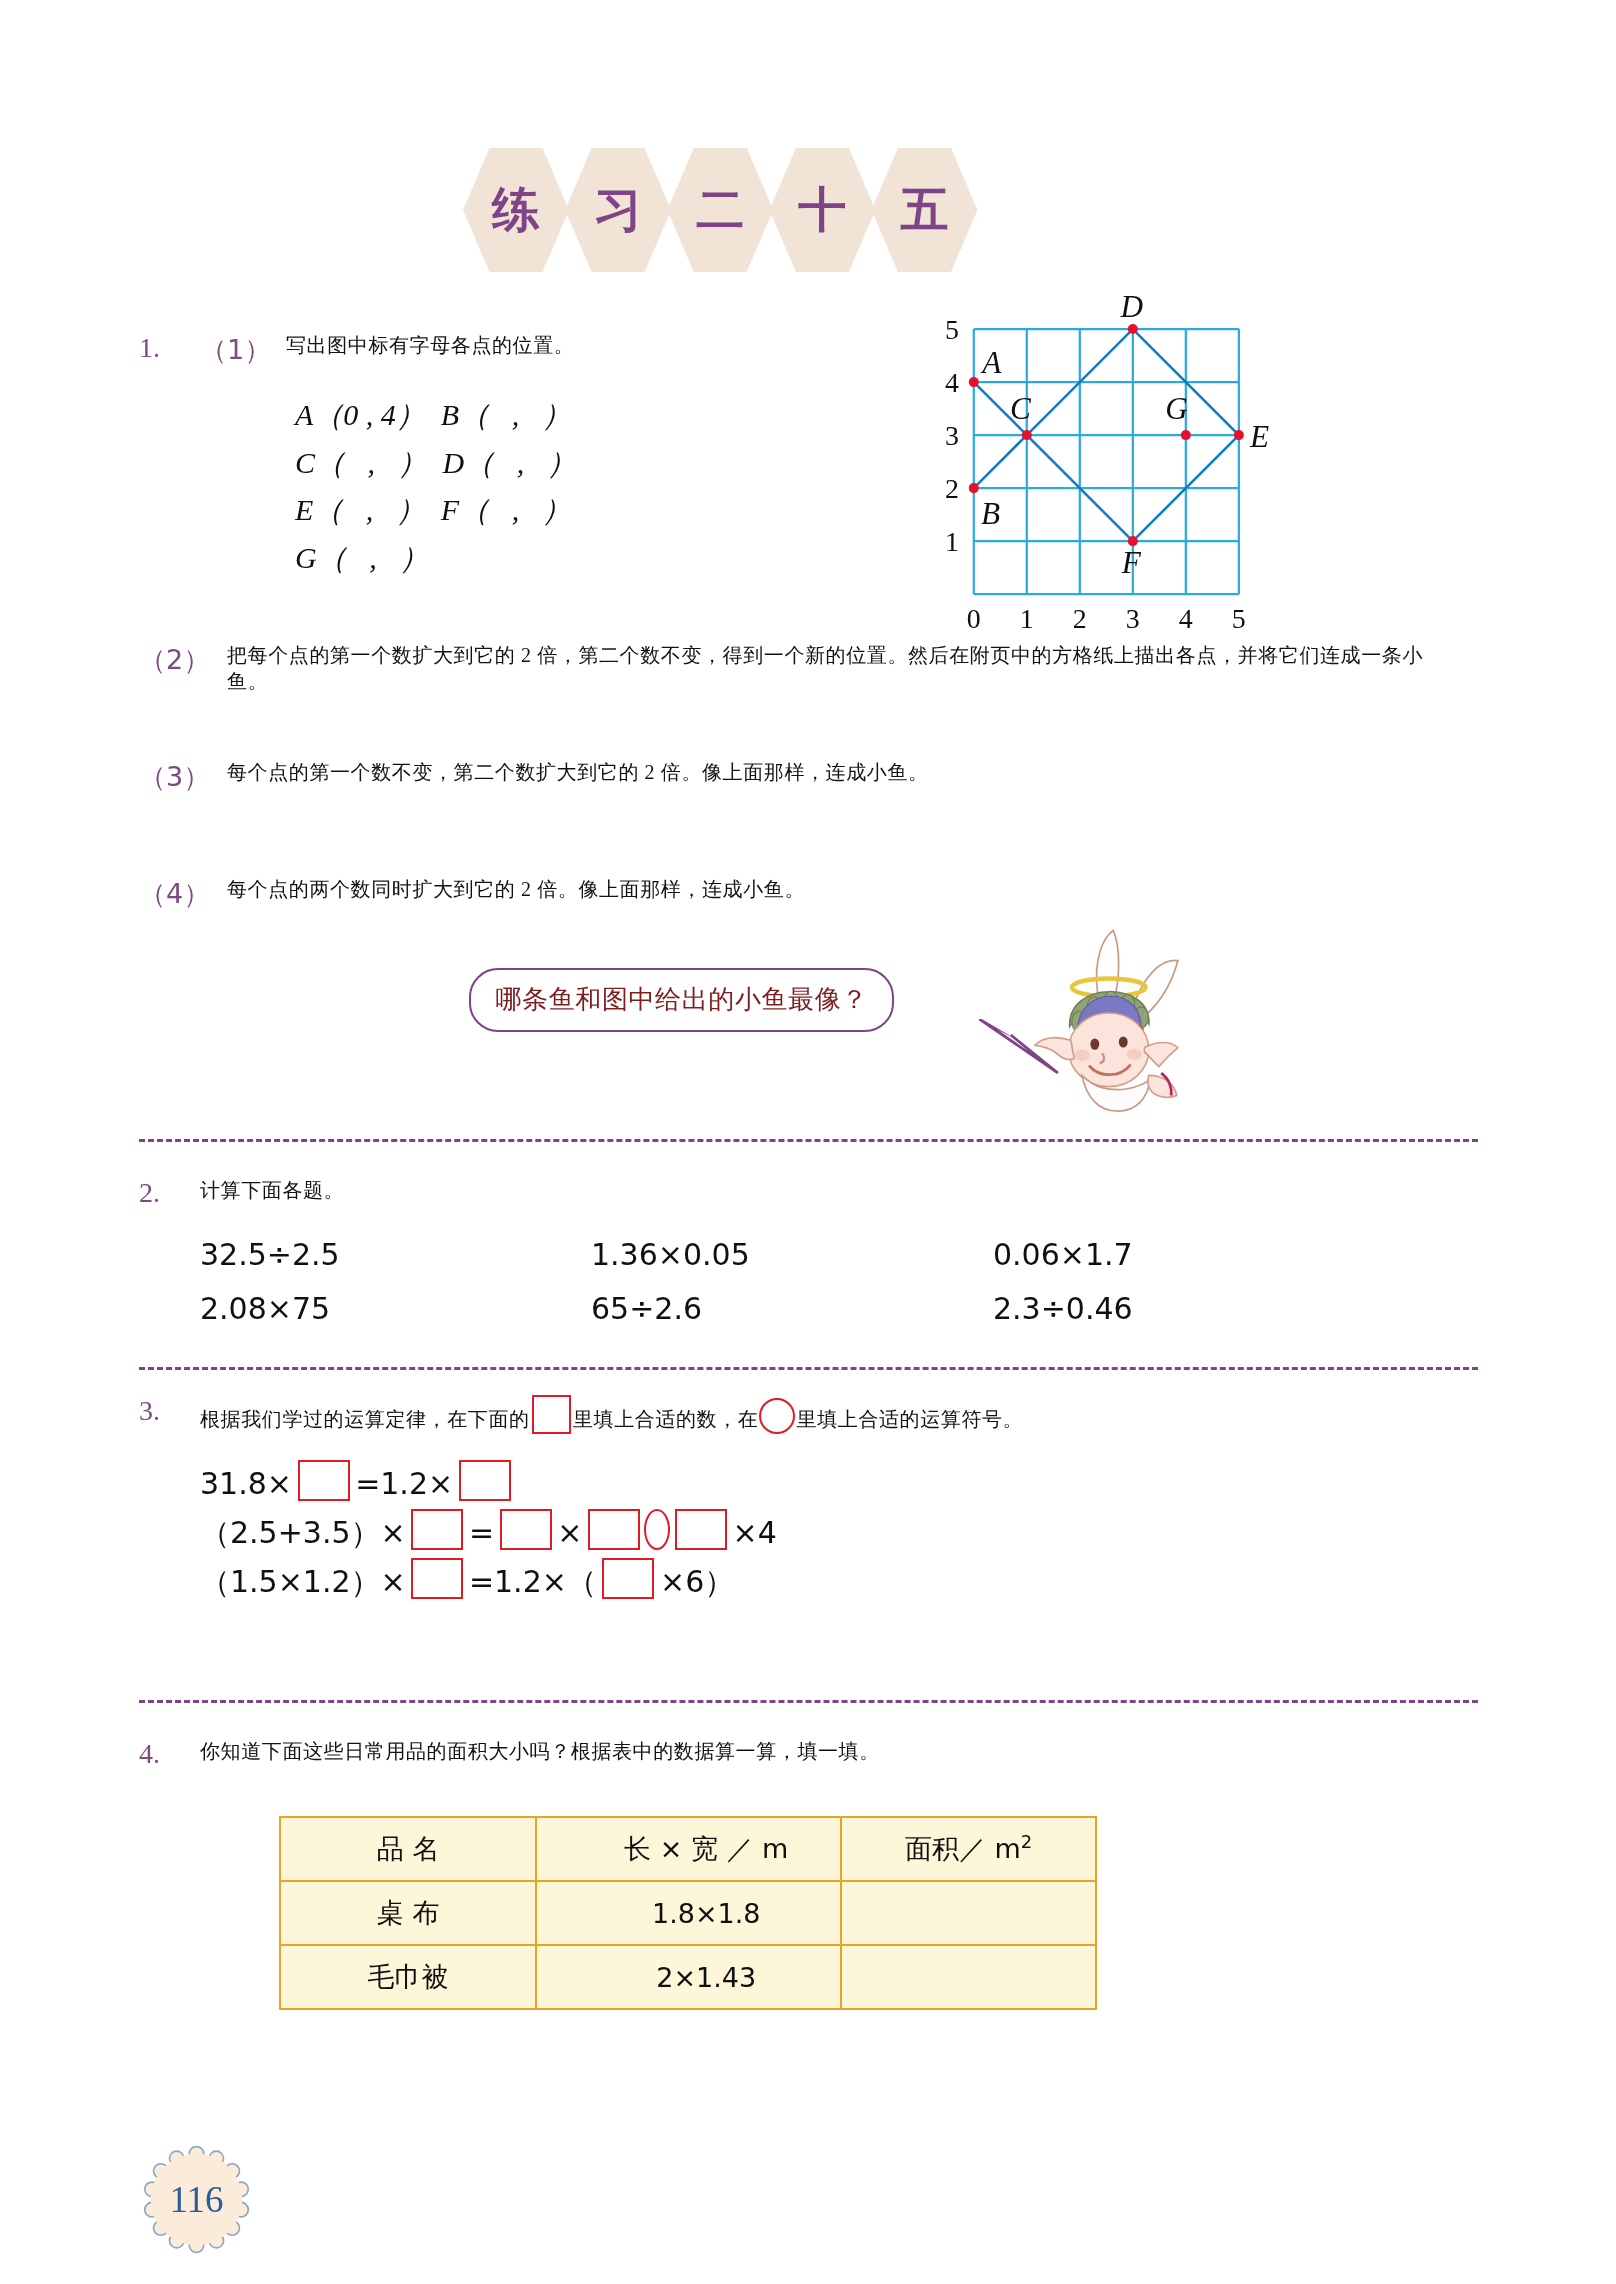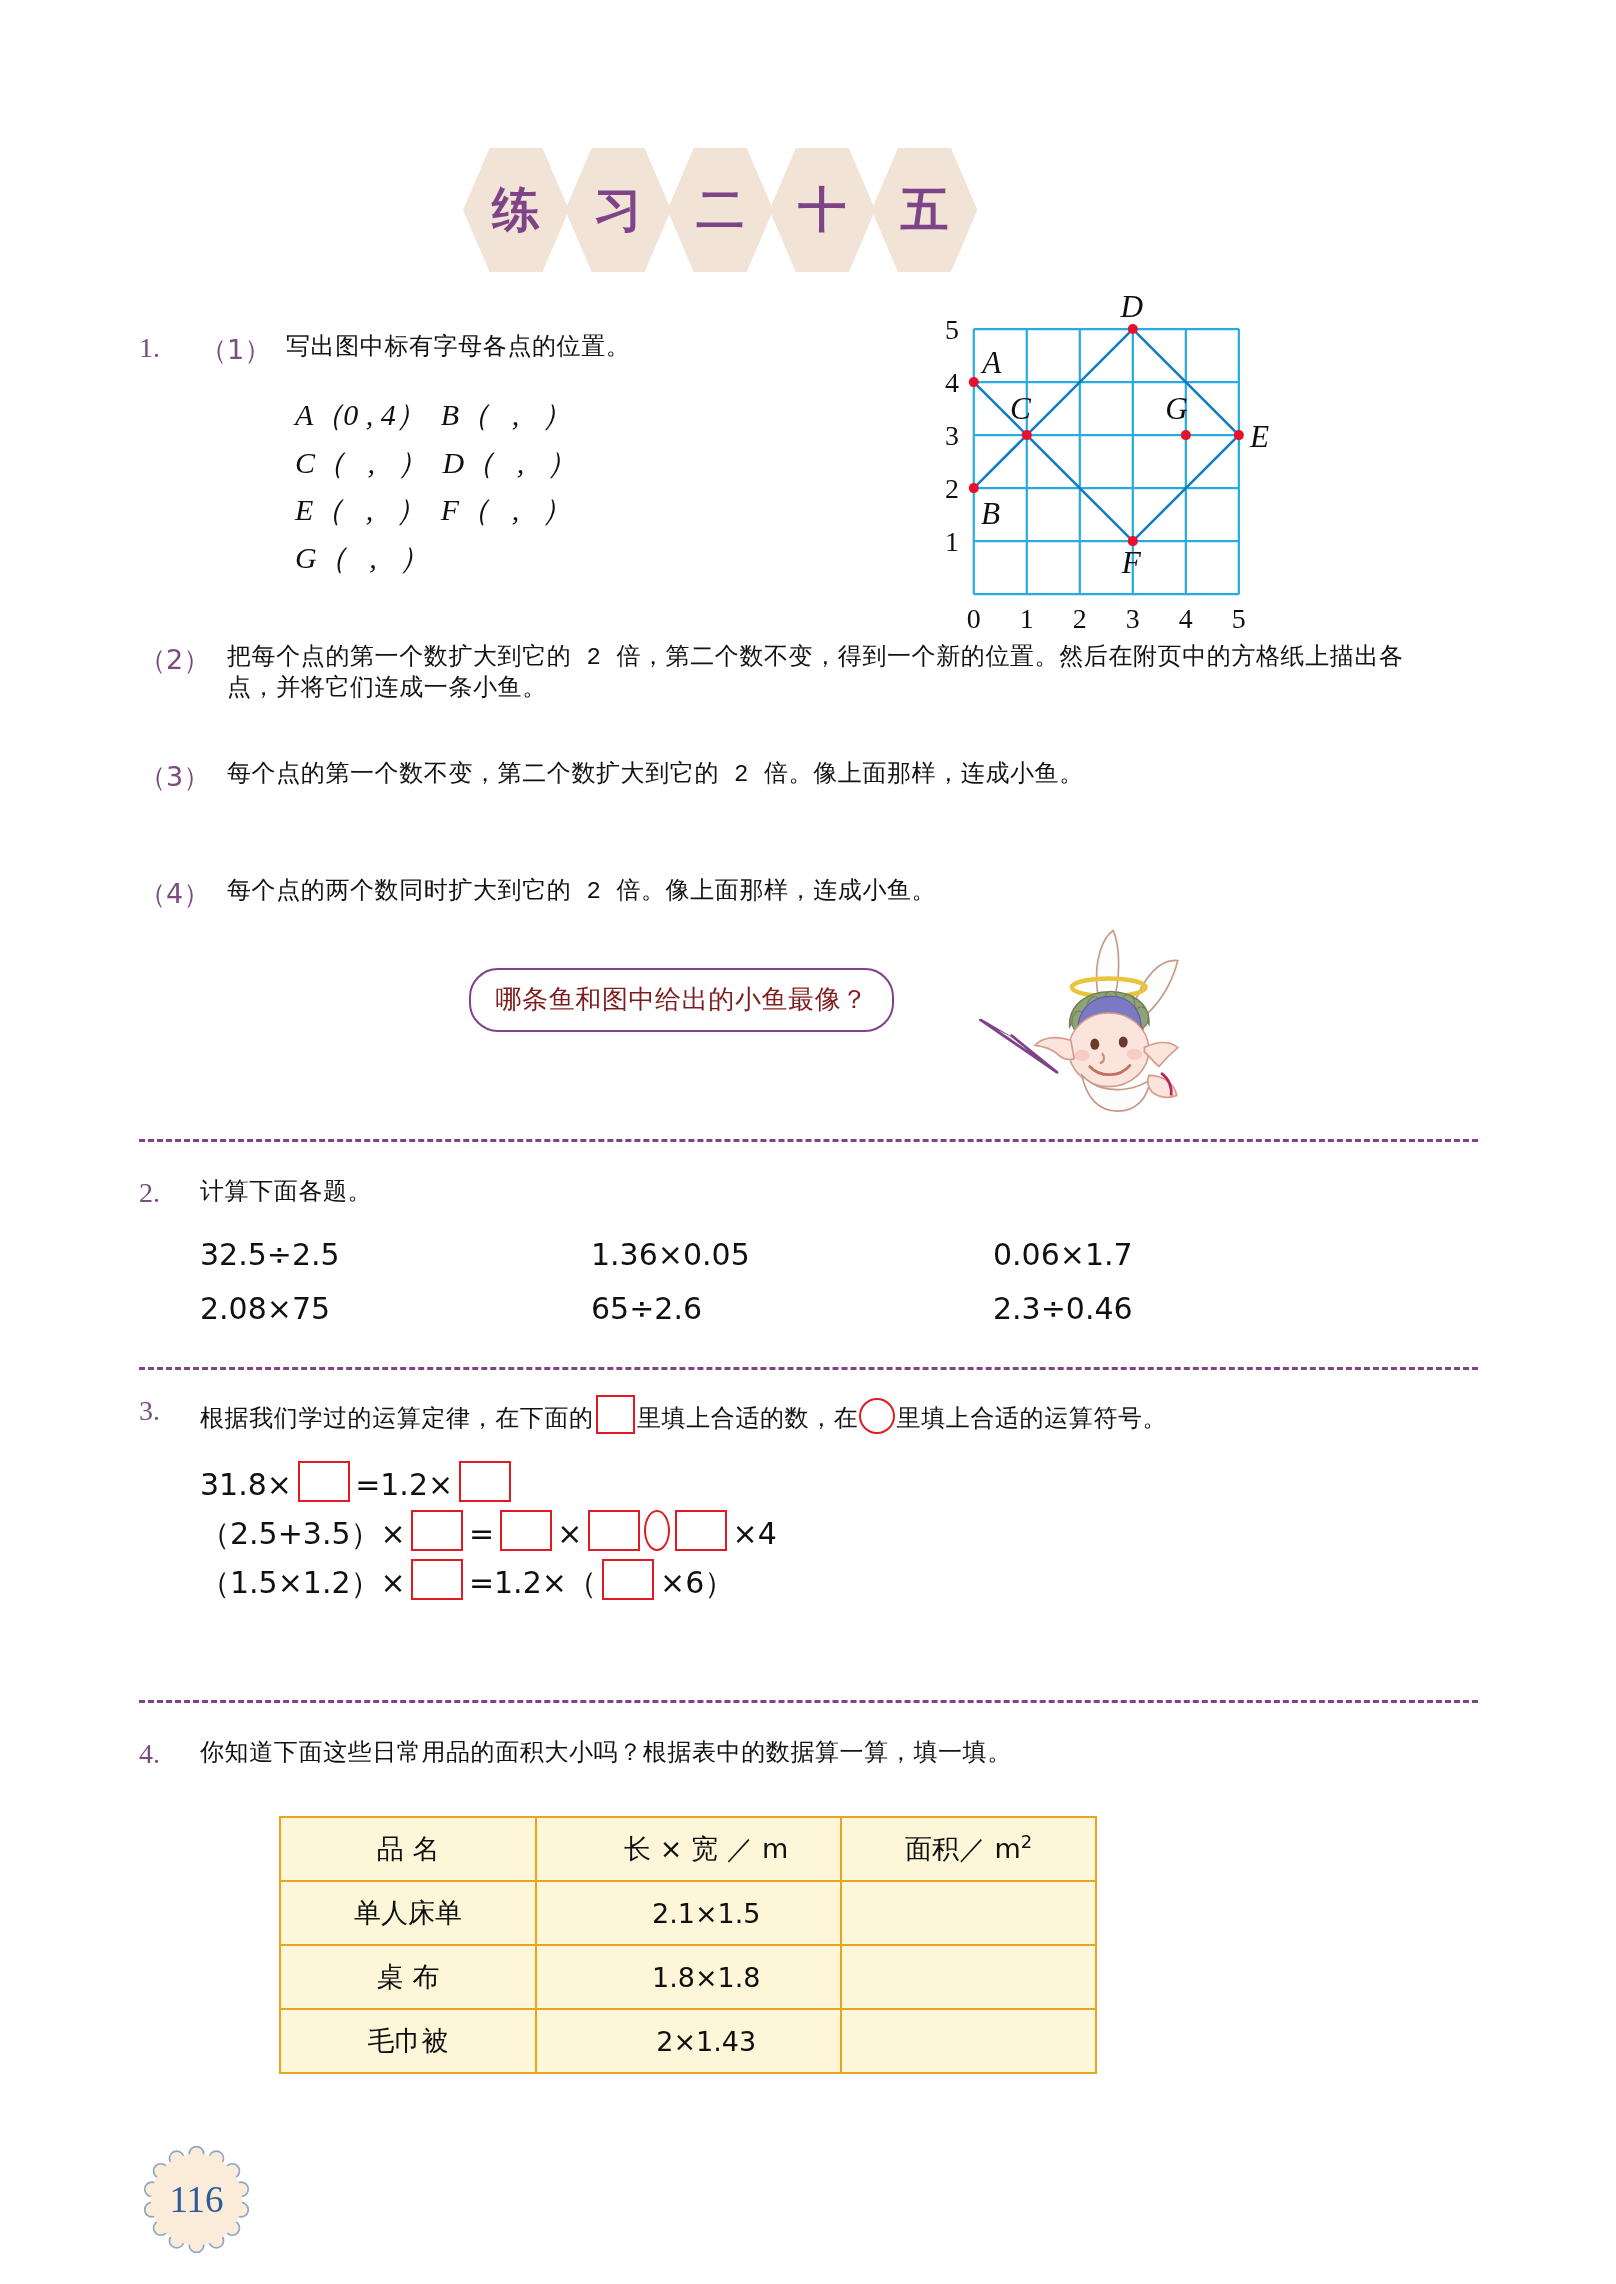--- a/index.html
+++ b/index.html
@@ -35,22 +35,22 @@
     color:#7B4B82;
     font-size:28px;
     font-family:"Liberation Serif",serif;
   }
   .sub{
     color:#7B4B82;
     font-size:27px;
     font-family:"DejaVu Sans",sans-serif;
   }
   .body-cn{
-    font-family:Liberation Mono, monospace;
-    font-size:24px;color:#121212;line-height:1.30;
+    font-family:Liberation Serif, serif;
+    font-size:20px;color:#121212;line-height:1.30;
     letter-spacing:0.6px;
   }
 
   
   .q1{position:absolute;left:139px;top:332px;width:742px;}
   .q1-head{display:flex;align-items:flex-start;}
   .q1-head .num{width:61px;flex:none;}
   .q1-head .sub{width:86px;flex:none;}
   .coords{
     margin-top:23.4px;margin-left:156px;
@@ -368,25 +368,20 @@
       <span class="body-cn">你知道下面这些日常用品的面积大小吗？根据表中的数据算一算，填一填。</span>
     </div>
   </div>
 
   <table class="areatbl">
     <tbody>
         <tr>
       <td class="c1">品  名</td>
       <td class="c2">长 × 宽 ／ m</td>
       <td class="c3">面积／ m<span class="sup">2</span></td>
-    </tr>
-    <tr>
-      <td class="c1">单人床单</td>
-      <td class="c2">2.1×1.5</td>
-      <td class="c3"></td>
     </tr>
     <tr>
       <td class="c1">桌  布</td>
       <td class="c2">1.8×1.8</td>
       <td class="c3"></td>
     </tr>
     <tr>
       <td class="c1">毛巾被</td>
       <td class="c2">2×1.43</td>
       <td class="c3"></td>

